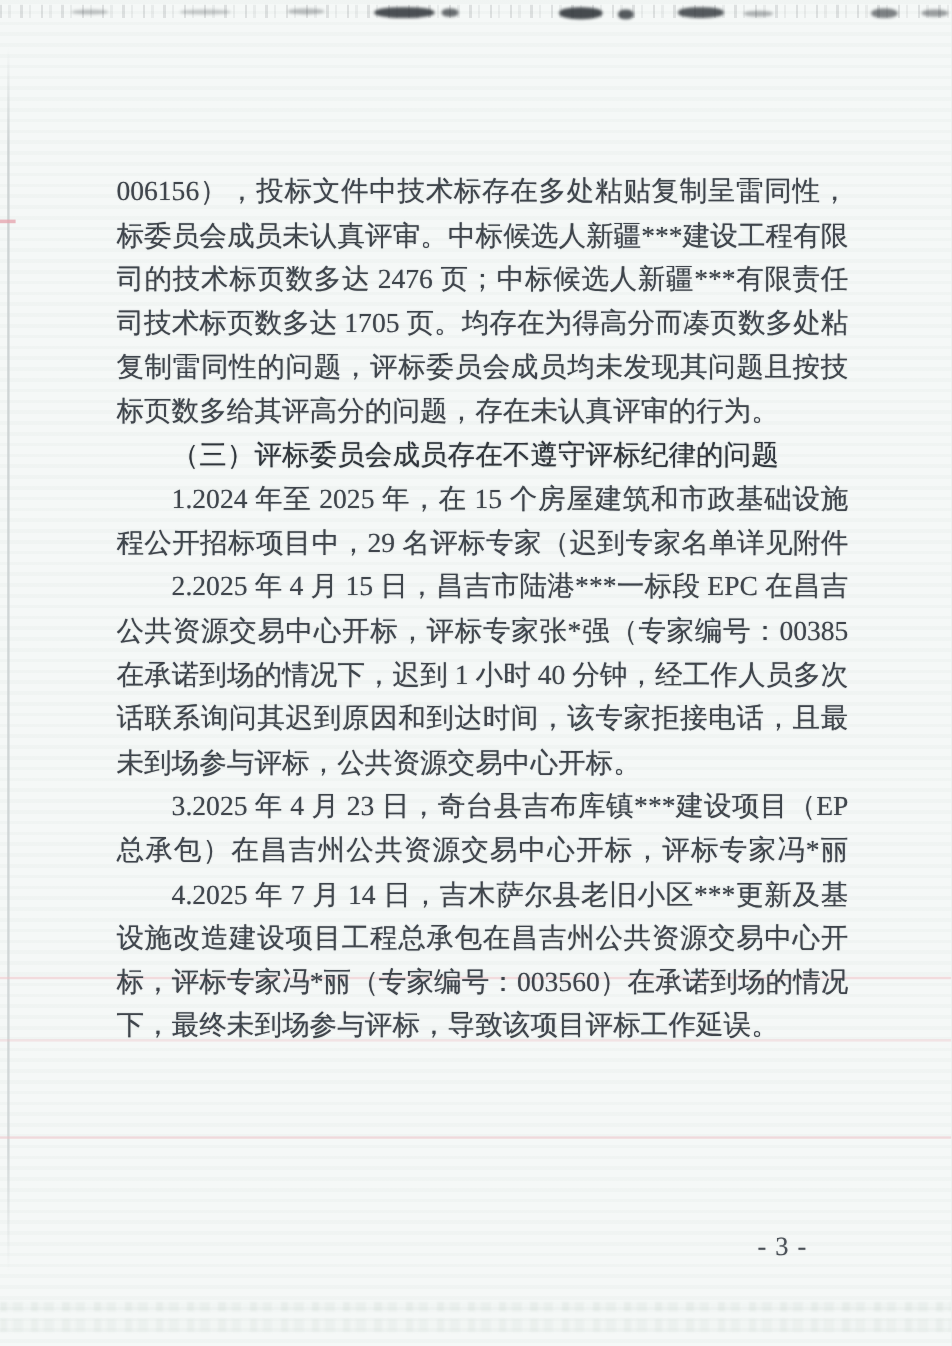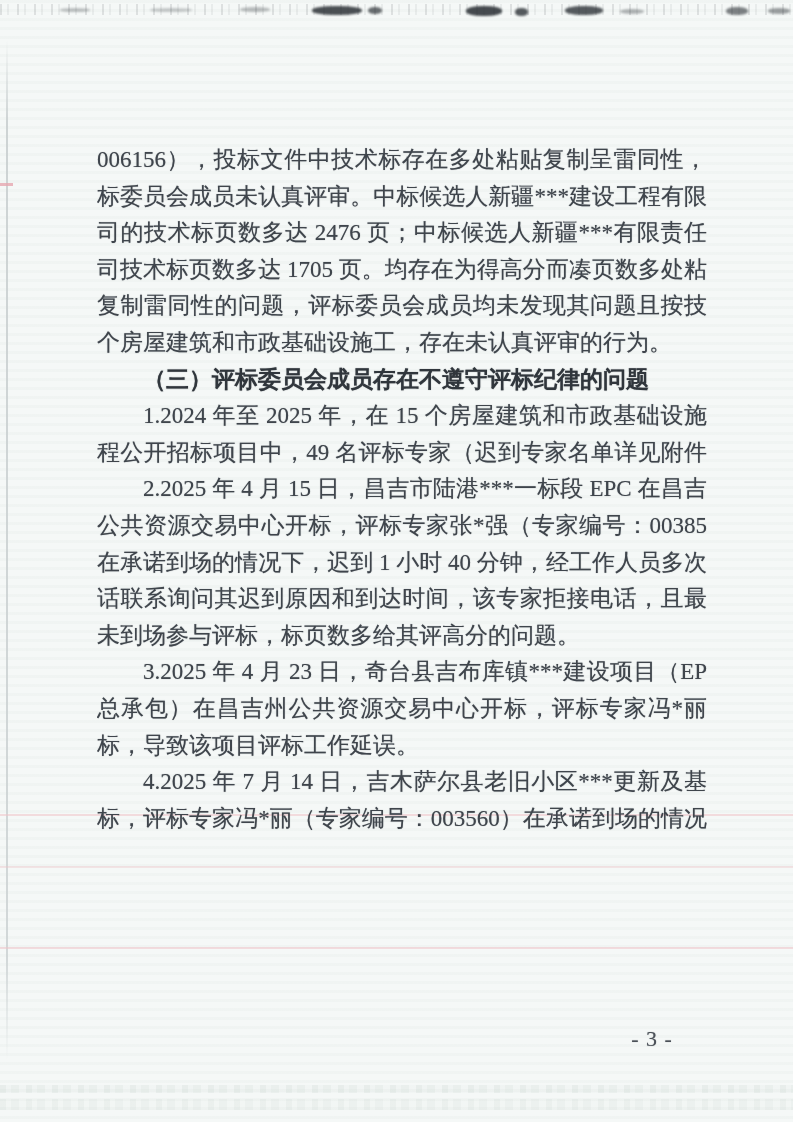--- a/index.html
+++ b/index.html
@@ -51,21 +51,21 @@
     height:36.6px;line-height:36.6px;
     white-space:nowrap;
     text-align:justify;text-align-last:justify;
     text-justify:inter-character;
     word-break:break-all;
     white-space:normal;
     overflow:hidden;
   }
   .line.end{text-align-last:left;}
   .line.indent{padding-left:46px;}
-  .line.head{font-weight:700;color:#30363c;text-shadow:0 0 1px rgba(48,54,60,0.65);}
+  .line.head{font-weight:400;color:#30363c;text-shadow:0 0 1px rgba(48,54,60,0.65);}
   .footer{
     position:absolute;left:622px;top:1024px;width:60px;height:30px;
     line-height:30px;text-align:center;
     color:#4b5158;font-size:22px;letter-spacing:1px;
     text-shadow:0 0 1px rgba(75,81,88,0.5);
   }
 </style>
 </head>
 <body>
 
@@ -93,31 +93,32 @@
 
   <div class="bottom-band" style="top:1085px;height:8px"></div>
   <div class="bottom-band" style="top:1099px;height:11px;opacity:.35"></div>
 
   <div class="textblock">
     <div class="line">006156），投标文件中技术标存在多处粘贴复制呈雷同性，评</div>
     <div class="line">标委员会成员未认真评审。中标候选人新疆***建设工程有限公</div>
     <div class="line">司的技术标页数多达 2476 页；中标候选人新疆***有限责任公</div>
     <div class="line">司技术标页数多达 1705 页。均存在为得高分而凑页数多处粘贴</div>
     <div class="line">复制雷同性的问题，评标委员会成员均未发现其问题且按技术</div>
-    <div class="line end">个房屋建筑和市政基础设施工，存在未认真评审的行为。</div>
+    <div class="line end">标页数多给其评高分的问题，存在未认真评审的行为。</div>
     <div class="line head indent end">（三）评标委员会成员存在不遵守评标纪律的问题</div>
     <div class="line indent">1.2024 年至 2025 年，在 15 个房屋建筑和市政基础设施工</div>
-    <div class="line">程公开招标项目中，49 名评标专家（迟到专家名单详见附件</div>
+    <div class="line">程公开招标项目中，29 名评标专家（迟到专家名单详见附件</div>
     <div class="line indent">2.2025 年 4 月 15 日，昌吉市陆港***一标段 EPC 在昌吉州</div>
     <div class="line">公共资源交易中心开标，评标专家张*强（专家编号：003850）</div>
     <div class="line">在承诺到场的情况下，迟到 1 小时 40 分钟，经工作人员多次电</div>
     <div class="line">话联系询问其迟到原因和到达时间，该专家拒接电话，且最终</div>
-    <div class="line end">未到场参与评标，标页数多给其评高分的问题。</div>
+    <div class="line end">未到场参与评标，公共资源交易中心开标。</div>
     <div class="line indent">3.2025 年 4 月 23 日，奇台县吉布库镇***建设项目（EPC</div>
     <div class="line">总承包）在昌吉州公共资源交易中心开标，评标专家冯*丽（专</div>
-    <div class="line end">标，导致该项目评标工作延误。</div>
     <div class="line indent">4.2025 年 7 月 14 日，吉木萨尔县老旧小区***更新及基础</div>
+    <div class="line">设施改造建设项目工程总承包在昌吉州公共资源交易中心开</div>
     <div class="line">标，评标专家冯*丽（专家编号：003560）在承诺到场的情况</div>
+    <div class="line end">下，最终未到场参与评标，导致该项目评标工作延误。</div>
   </div>
 
   <div class="footer">- 3 -</div>
 
 </div>
 
 </body></html>

